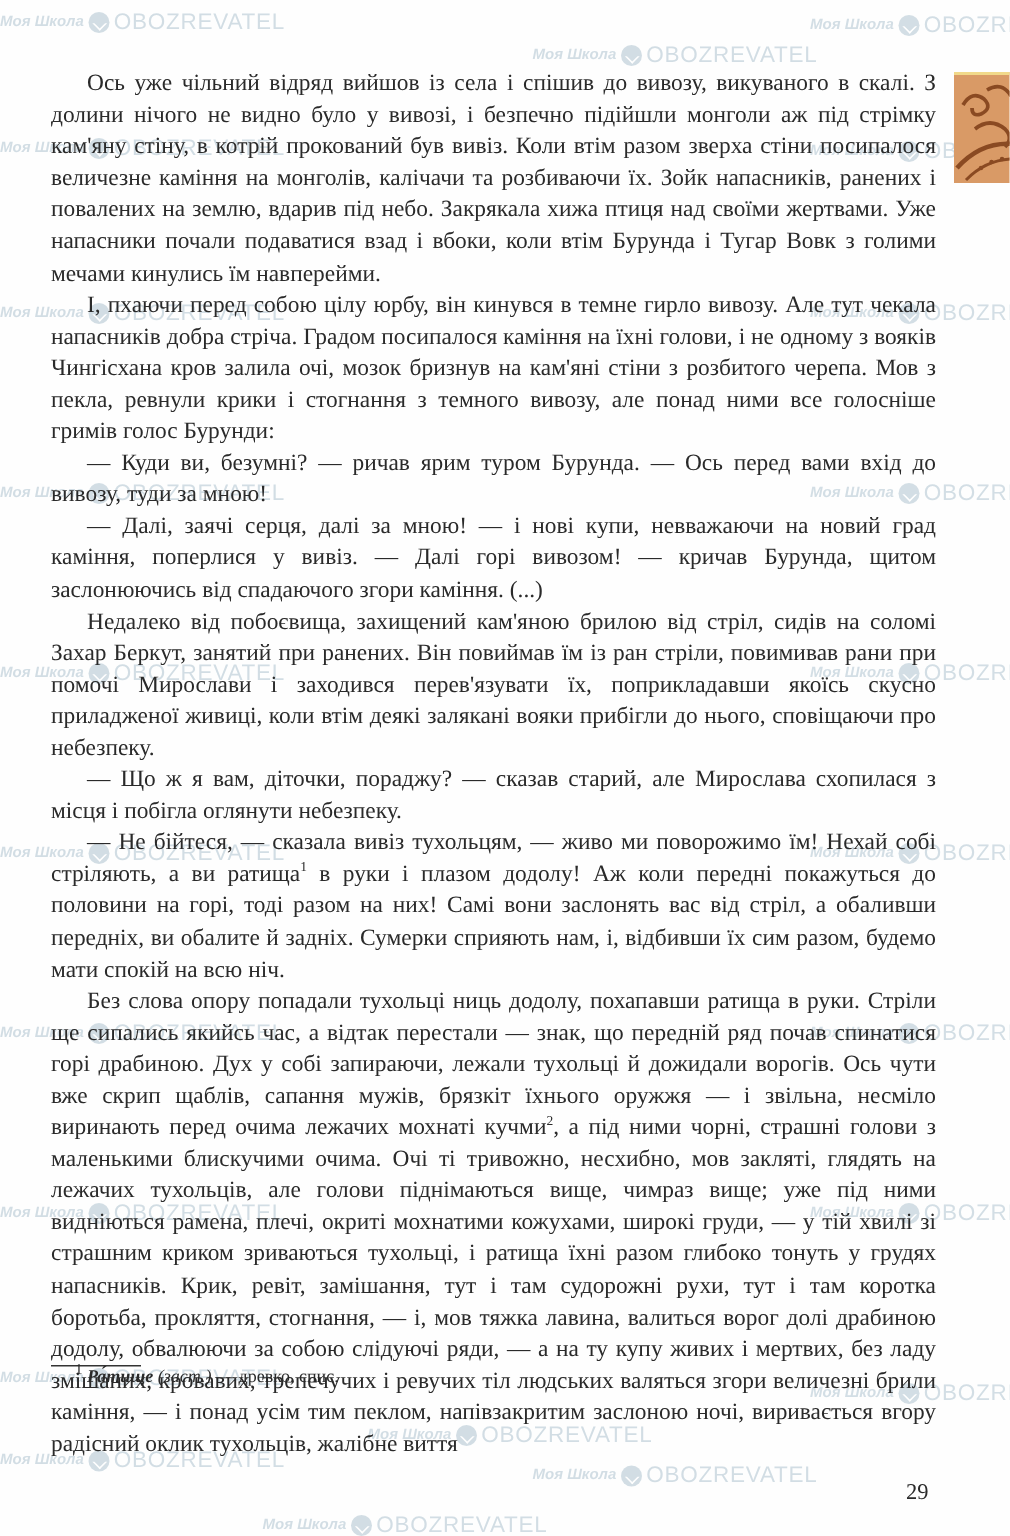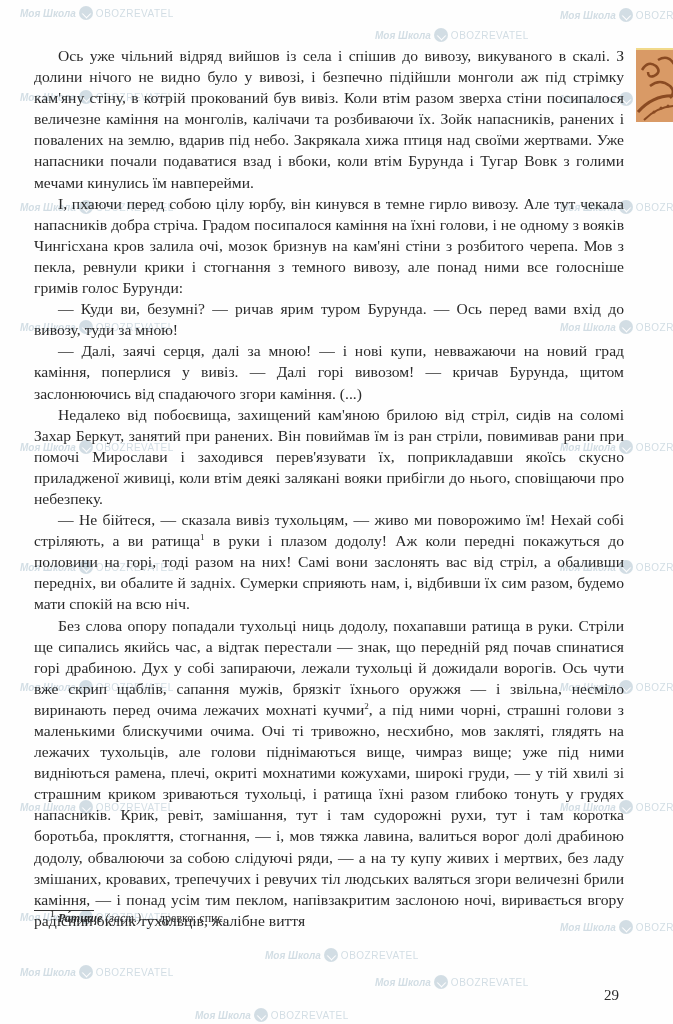--- a/index.html
+++ b/index.html
@@ -3,31 +3,31 @@
 <meta charset="utf-8">
 <style>
   html, body { margin:0; padding:0; }
   body {
     width:673px; height:1024px; background:#fefefe; position:relative; overflow:hidden;
     font-family:"Liberation Serif","DejaVu Serif",serif; color:#2a2a2a;
   }
   .watermark {
     position:absolute; display:flex; align-items:center; gap:3px;
     color:#c4d3dc; font-family:"Liberation Sans","DejaVu Sans",sans-serif;
-    font-size:10px; white-space:nowrap; opacity:0.75; pointer-events:none;padding-left:20px;
+    font-size:10px; white-space:nowrap; opacity:0.75; pointer-events:none;
   }
   .watermark .wm-school { font-style:italic; font-weight:bold; font-size:10px; }
   .watermark .wm-logo {
     width:14px; height:14px; border-radius:50%; background:#c4d3dc; display:inline-block; position:relative;
   }
   .watermark .wm-logo::after {
     content:""; position:absolute; left:4px; top:4px; width:5px; height:5px;
     border:1.5px solid #fff; border-top-color:transparent; border-right-color:transparent; transform:rotate(-45deg);
   }
-  .watermark .wm-brand { letter-spacing:0.5px; font-size:10px; }
+  .watermark .wm-brand { letter-spacing:0.5px; font-size:15px; }
   .ornament {
     position:absolute; left:636px; top:48px; width:40px; height:72px;
     background:#d99a66; border-top:2px solid #f1d98a; overflow:hidden;
   }
   .text {
     position:absolute; left:34px; top:45px; width:590px;
     font-size:15.6px; line-height:21.1px; text-align:justify;
   }
   .text p { margin:0; text-indent:24px; }
   .text sup { font-size:9px; line-height:0; }
@@ -169,20 +169,21 @@
       <circle cx="32" cy="56" r="1.5" fill="#8a4a22"></circle>
   </svg>
 </div>
 
 <div class="text">
   <p>Ось уже чільний відряд вийшов із села і спішив до вивозу, викуваного в скалі. З долини нічого не видно було у вивозі, і безпечно підійшли монголи аж під стрімку кам'яну стіну, в котрій прокований був вивіз. Коли втім разом зверха стіни посипалося величезне каміння на монголів, калічачи та розбиваючи їх. Зойк напасників, ранених і повалених на землю, вдарив під небо. Закрякала хижа птиця над своїми жертвами. Уже напасники почали подаватися взад і вбоки, коли втім Бурунда і Тугар Вовк з голими мечами кинулись їм навперейми.</p>
   <p>І, пхаючи перед собою цілу юрбу, він кинувся в темне гирло вивозу. Але тут чекала напасників добра стріча. Градом посипалося каміння на їхні голови, і не одному з вояків Чингісхана кров залила очі, мозок бризнув на кам'яні стіни з розбитого черепа. Мов з пекла, ревнули крики і стогнання з темного вивозу, але понад ними все голосніше гримів голос Бурунди:</p>
   <p>— Куди ви, безумні? — ричав ярим туром Бурунда. — Ось перед вами вхід до вивозу, туди за мною!</p>
   <p>— Далі, заячі серця, далі за мною! — і нові купи, невважаючи на новий град каміння, поперлися у вивіз. — Далі горі вивозом! — кричав Бурунда, щитом заслонюючись від спадаючого згори каміння. (...)</p>
   <p>Недалеко від побоєвища, захищений кам'яною брилою від стріл, сидів на соломі Захар Беркут, занятий при ранених. Він повиймав їм із ран стріли, повимивав рани при помочі Мирослави і заходився перев'язувати їх, поприкладавши якоїсь скусно приладженої живиці, коли втім деякі залякані вояки прибігли до нього, сповіщаючи про небезпеку.</p>
+  <p>— Що ж я вам, діточки, пораджу? — сказав старий, але Мирослава схопилася з місця і побігла оглянути небезпеку.</p>
   <p><span>— Не бійтеся, — сказала вивіз тухольцям, — живо ми поворожимо їм! Нехай собі стріляють, а ви ратища</span><sup>1</sup><span> в руки і плазом додолу! Аж коли передні покажуться до половини на горі, тоді разом на них! Самі вони заслонять вас від стріл, а обаливши передніх, ви обалите й задніх. Сумерки сприяють нам, і, відбивши їх сим разом, будемо мати спокій на всю ніч.</span></p>
   <p><span>Без слова опору попадали тухольці ниць додолу, похапавши ратища в руки. Стріли ще сипались якийсь час, а відтак перестали — знак, що передній ряд почав спинатися горі драбиною. Дух у собі запираючи, лежали тухольці й дожидали ворогів. Ось чути вже скрип щаблів, сапання мужів, брязкіт їхнього оружжя — і звільна, несміло виринають перед очима лежачих мохнаті кучми</span><sup>2</sup><span>, а під ними чорні, страшні голови з маленькими блискучими очима. Очі ті тривожно, несхибно, мов закляті, глядять на лежачих тухольців, але голови піднімаються вище, чимраз вище; уже під ними видніються рамена, плечі, окриті мохнатими кожухами, широкі груди, — у тій хвилі зі страшним криком зриваються тухольці, і ратища їхні разом глибоко тонуть у грудях напасників. Крик, ревіт, замішання, тут і там судорожні рухи, тут і там коротка боротьба, прокляття, стогнання, — і, мов тяжка лавина, валиться ворог долі драбиною додолу, обвалюючи за собою слідуючі ряди, — а на ту купу живих і мертвих, без ладу змішаних, кровавих, трепечучих і ревучих тіл людських валяться згори величезні брили каміння, — і понад усім тим пеклом, напівзакритим заслоною ночі, виривається вгору радісний оклик тухольців, жалібне виття</span></p>
 </div>
 
 <div class="fn-rule"></div>
 <div class="footnotes">
   <p class="fn"><sup>1</sup> <b>Ра́тище</b> <i>(заст.)</i><span> — древко, спис.</span></p>
 </div>
 
 <div class="page-num">29</div>

